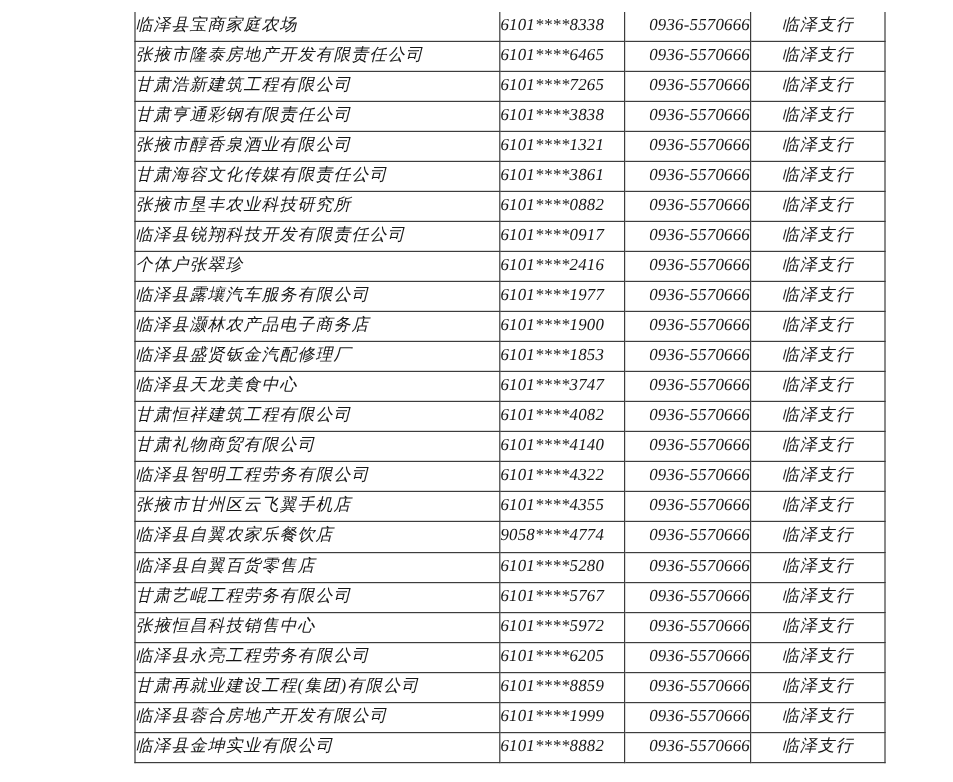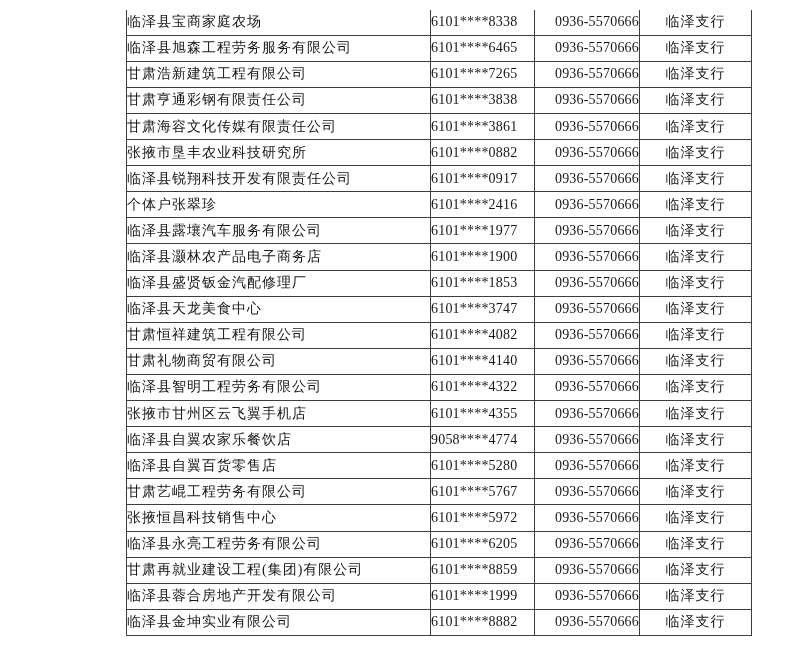--- a/index.html
+++ b/index.html
@@ -14,26 +14,27 @@
   }
   .page {
     position: relative;
     width: 794px;
     height: 652px;
     background: #ffffff;
     overflow: hidden;
   }
   table.reg-table {
     position: absolute;
-    left: 126px;
+    left: 112px;
     top: 10px;
     width: 625px;
     height: 626px;
     border-collapse: collapse;
     table-layout: fixed;
+    font-style: italic;
   }
   table.reg-table td {
     border: 1px solid #3d3d3d;
     padding: 0;
     color: #161616;
     font-size: 14px;
     line-height: 1;
     white-space: nowrap;
     overflow: hidden;
     vertical-align: middle;
@@ -74,34 +75,40 @@
       <col style="width:112px">
     </colgroup>
     <tbody id="table-body">
         <tr>
           <td class="company">临泽县宝商家庭农场</td>
           <td class="account">6101****8338</td>
           <td class="phone">0936-5570666</td>
           <td class="branch">临泽支行</td>
         </tr>
         <tr>
-          <td class="company">临泽县旭森工程劳务服务有限公司</td>
+          <td class="company">张掖市隆泰房地产开发有限责任公司</td>
           <td class="account">6101****6465</td>
           <td class="phone">0936-5570666</td>
           <td class="branch">临泽支行</td>
         </tr>
         <tr>
           <td class="company">甘肃浩新建筑工程有限公司</td>
           <td class="account">6101****7265</td>
           <td class="phone">0936-5570666</td>
           <td class="branch">临泽支行</td>
         </tr>
         <tr>
           <td class="company">甘肃亨通彩钢有限责任公司</td>
           <td class="account">6101****3838</td>
+          <td class="phone">0936-5570666</td>
+          <td class="branch">临泽支行</td>
+        </tr>
+        <tr>
+          <td class="company">张掖市醇香泉酒业有限公司</td>
+          <td class="account">6101****1321</td>
           <td class="phone">0936-5570666</td>
           <td class="branch">临泽支行</td>
         </tr>
         <tr>
           <td class="company">甘肃海容文化传媒有限责任公司</td>
           <td class="account">6101****3861</td>
           <td class="phone">0936-5570666</td>
           <td class="branch">临泽支行</td>
         </tr>
         <tr>

